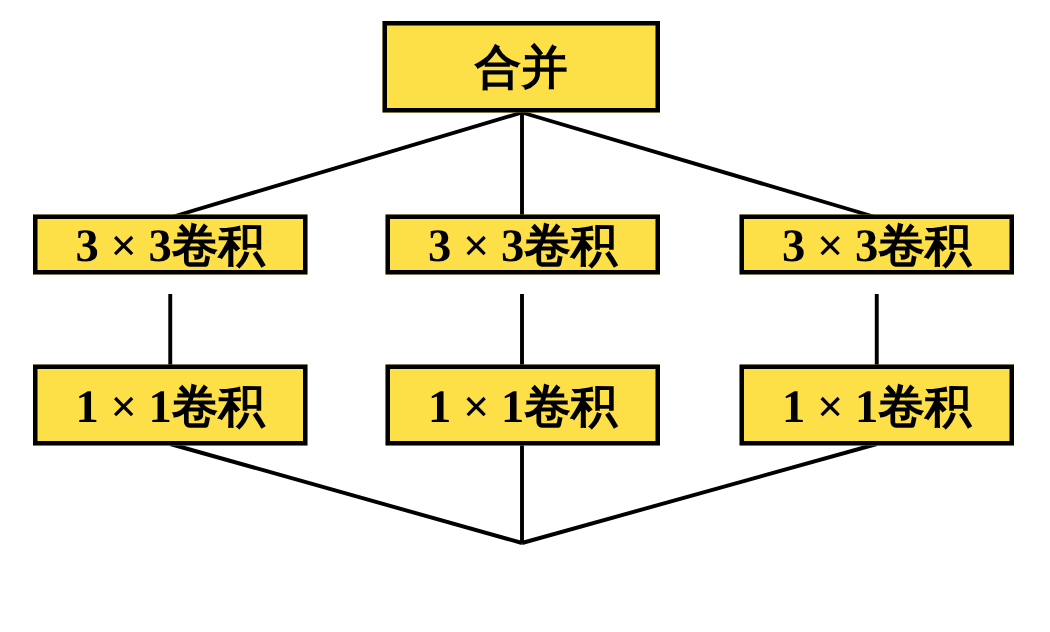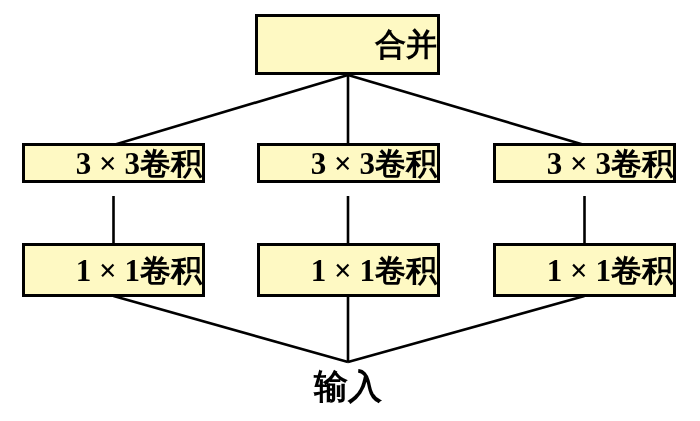--- a/index.html
+++ b/index.html
@@ -23,24 +23,24 @@
     height: 421px;
   }
   #edges line {
     stroke: #000000;
     stroke-width: 2.6;
   }
   .node {
     position: absolute;
     box-sizing: border-box;
     border: 3px solid #000000;
-    background: #fef9c3;
+    background: #fde047;
     display: flex;
     align-items: center;
-    justify-content: flex-end;
+    justify-content: center;
     font-weight: bold;
     font-size: 31px;
     color: #000000;
     white-space: nowrap;
     line-height: 1;
   }
   .node-merge   { left: 255px; top: 14px;  width: 185px; height: 61px; }
   .col-left     { left: 22px;  width: 183px; }
   .col-mid      { left: 257px; width: 183px; }
   .col-right    { left: 493px; width: 183px; }
@@ -95,15 +95,14 @@
   <div class="node col-left row-conv1">
     <span>1 × 1卷积</span>
   </div>
   <div class="node col-mid row-conv1">
     <span>1 × 1卷积</span>
   </div>
   <div class="node col-right row-conv1">
     <span>1 × 1卷积</span>
   </div>
 
-  <div class="input-label">输入</div>
 
 </div>
 
 </body></html>

